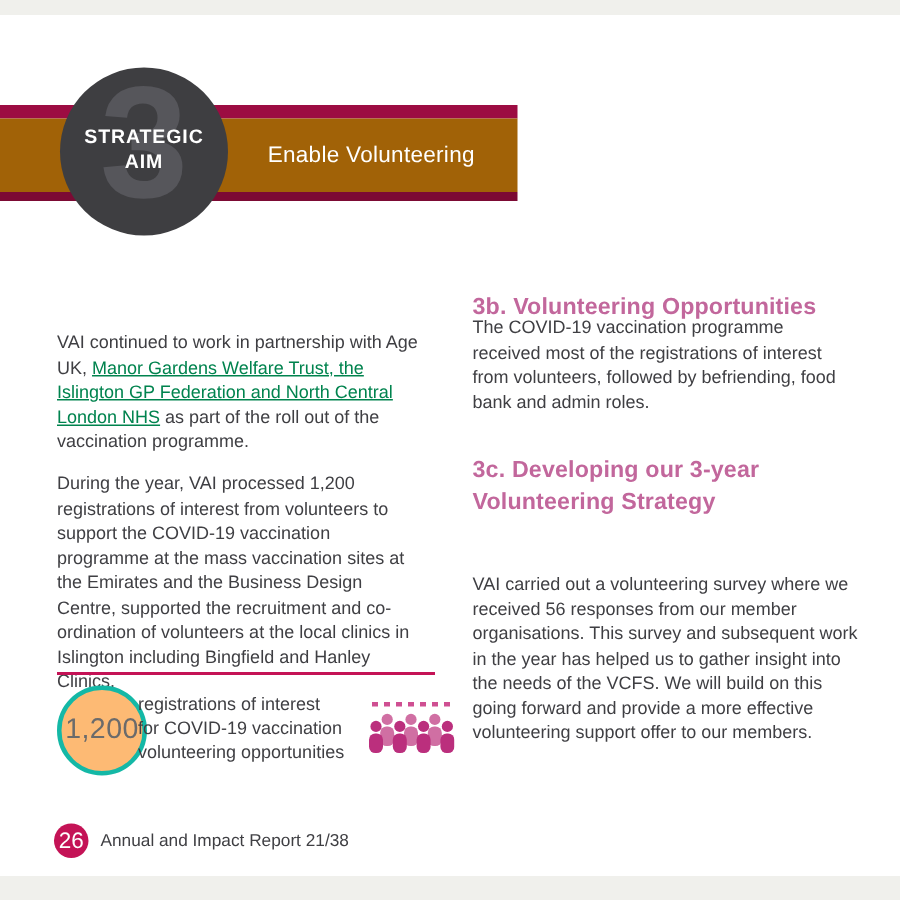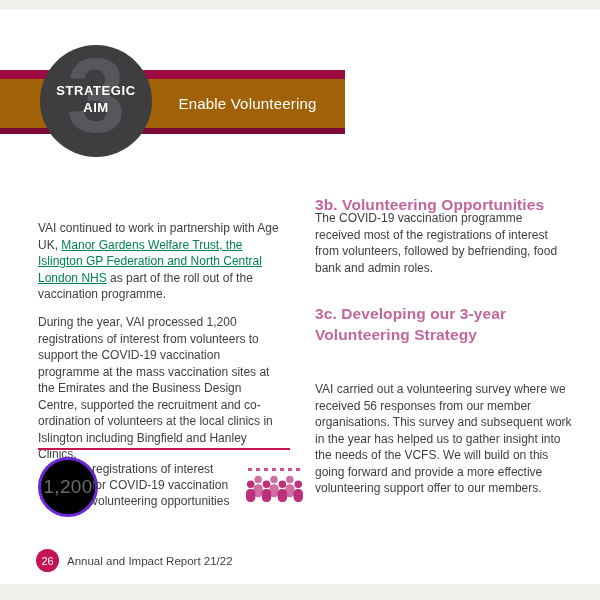--- a/index.html
+++ b/index.html
@@ -46,36 +46,36 @@
   .body-text{font-size:12px;line-height:16.5px;}
   .p1{left:38px;top:220px;width:242px;}
   .p2{left:38px;top:314px;width:246px;}
   .p3{left:315px;top:210px;width:254px;}
   .p4{left:315px;top:349px;width:257px;margin-top:32px;}
   .green{color:#00834e;text-decoration:underline;}
 
   
   .divider{left:38px;top:448px;width:252px;height:2px;background:#c41356;}
   .stat-circle{
-    left:38px;top:457px;width:60px;height:60px;border:3px solid #6d28d9;
+    left:38px;top:457px;width:60px;height:60px;border:3px solid #14b8a6;
     border-radius:50%;display:flex;align-items:center;justify-content:center;
-    background:#000000;box-sizing:border-box;
+    background:#fdba74;box-sizing:border-box;
   }
   .stat-value{font-size:19px;color:#6b6b6b;letter-spacing:.3px;}
   .stat-label{left:92px;top:461px;width:138px;font-size:12px;line-height:16px;}
   .dotted-line{
     left:248px;top:468px;width:52px;height:3px;
     background:repeating-linear-gradient(90deg,#cf4f92 0 4px,transparent 4px 8px);
   }
   .people{left:245px;top:474px;width:58px;height:28px;}
 
   
   .page-badge{
     left:36px;top:549px;width:23px;height:23px;border-radius:50%;
-    background:#c41356;color:#ffffff;font-size:11px;
+    background:#c41356;color:#ffffff;font-size:15px;
     display:flex;align-items:center;justify-content:center;
   }
   .footer-text{left:67px;top:555px;font-size:11.5px;color:#3f3f43;}
 </style>
 </head>
 <body>
 
 <div class="canvas">
 
   <div class="strip top"></div>
@@ -135,15 +135,15 @@
 
   <h2 class="abs heading h3b">3b. Volunteering Opportunities</h2>
   <p class="abs body-text p3">The COVID-19 vaccination programme received most of the registrations of interest from volunteers, followed by befriending, food bank and admin roles.</p>
 
   <h2 class="abs heading h3c">3c. Developing our 3-year Volunteering Strategy</h2>
   <p class="abs body-text p4">VAI carried out a volunteering survey where we received 56 responses from our member organisations. This survey and subsequent work in the year has helped us to gather insight into the needs of the VCFS. We will build on this going forward and provide a more effective volunteering support offer to our members.</p>
 
   <div class="abs page-badge">
     <span>26</span>
   </div>
-  <span class="abs footer-text">Annual and Impact Report 21/22</span>
+  <span class="abs footer-text">Annual and Impact Report 21/38</span>
 
 </div>
 
 </body></html>

